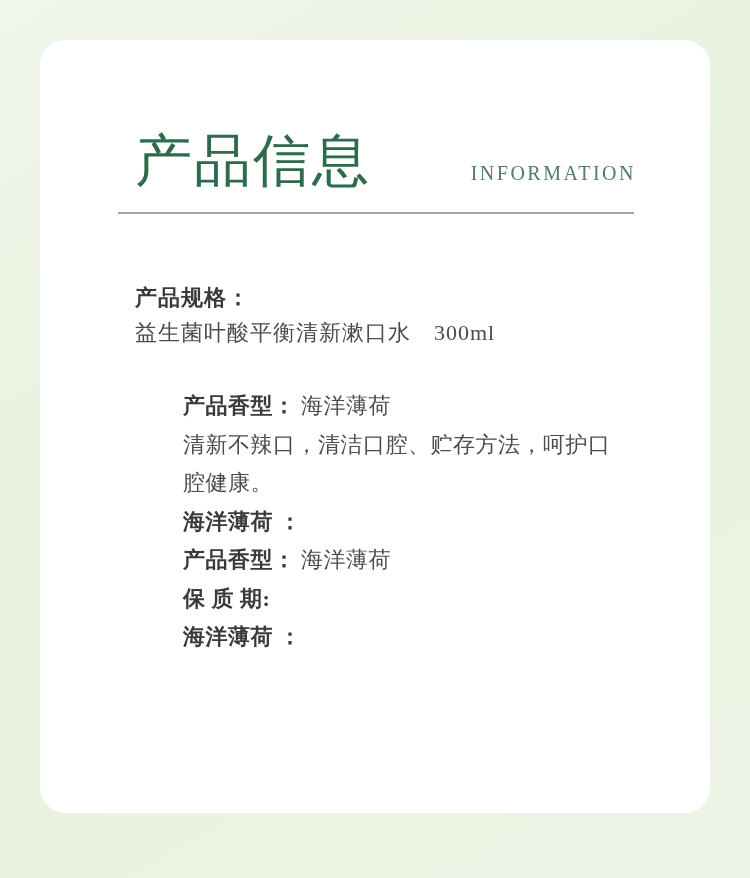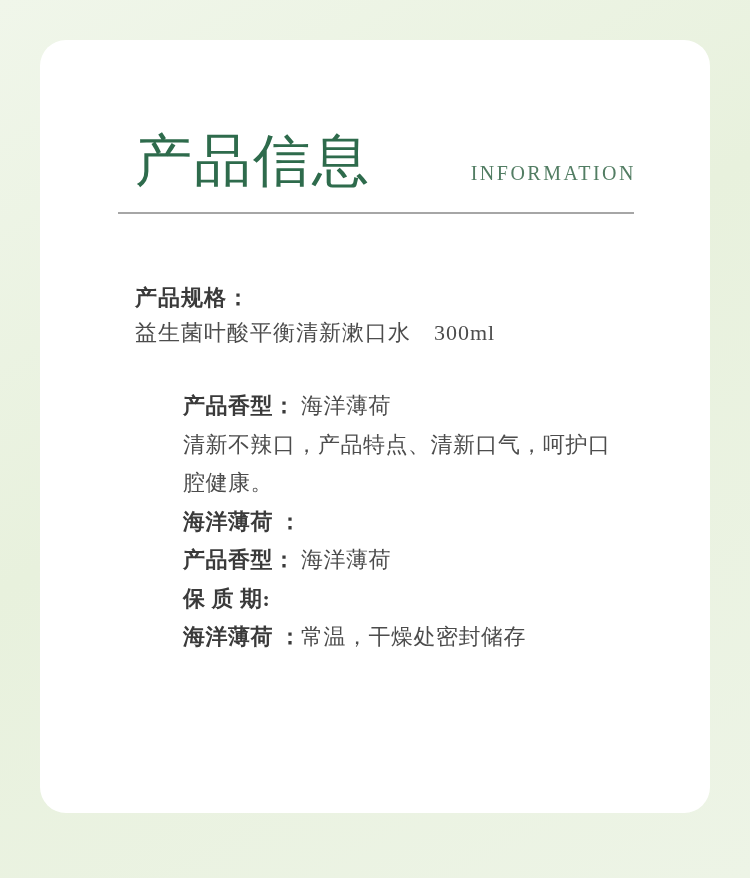--- a/index.html
+++ b/index.html
@@ -67,32 +67,31 @@
       <span class="spec-label">产品规格：</span>
       <span class="spec-value">益生菌叶酸平衡清新漱口水　300ml</span>
     </div>
 
     <div class="details">
       <div class="row">
         <span class="row-label">产品香型：</span>
         <span class="row-value">海洋薄荷</span>
       </div>
       <div class="row">
-        <span class="row-value">清新不辣口，产品特点、清新口气，呵护口腔健康。</span>
+        <span class="row-value">清新不辣口，清洁口腔、贮存方法，呵护口腔健康。</span>
       </div>
       <div class="row">
         <span class="row-label">海洋薄荷 ：</span>
       </div>
       <div class="row">
         <span class="row-label">产品香型：</span>
         <span class="row-value">海洋薄荷</span>
       </div>
       <div class="row">
         <span class="row-label">保 质 期:</span>
       </div>
       <div class="row">
         <span class="row-label">海洋薄荷 ：</span>
-        <span class="row-value">常温，干燥处密封储存</span>
       </div>
     </div>
 
   </div>
 </div>
 
 </body></html>

